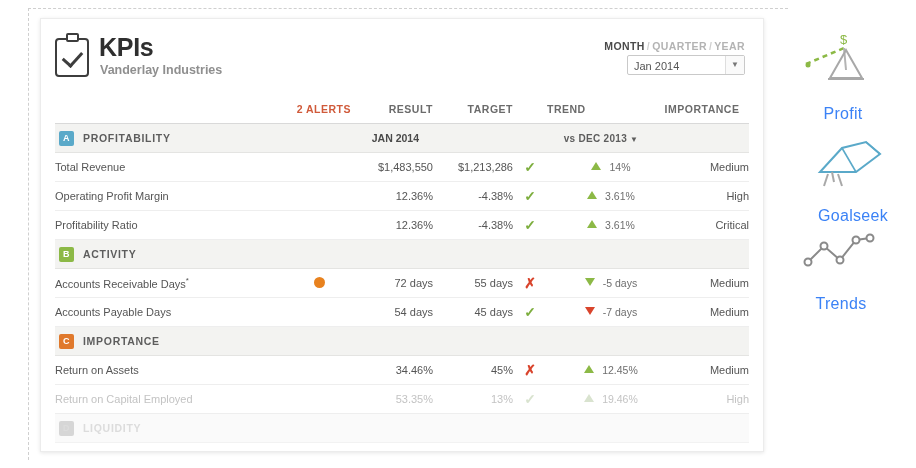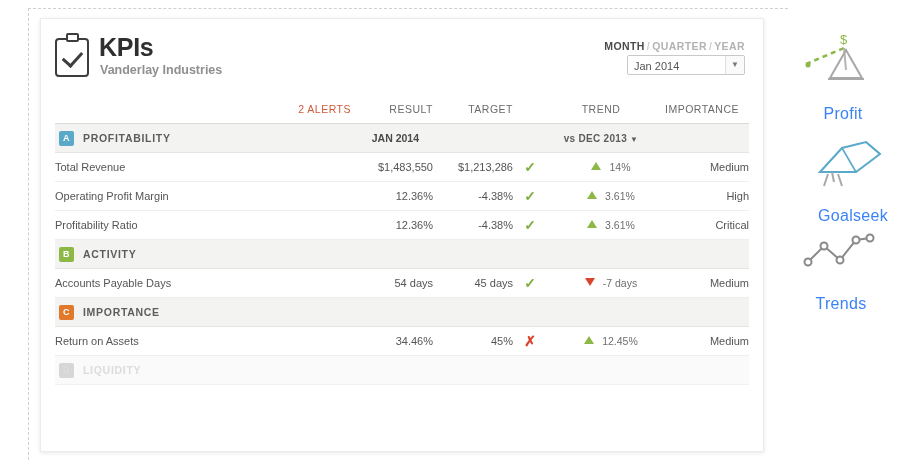--- a/index.html
+++ b/index.html
@@ -142,32 +142,32 @@
     border-collapse: collapse;
     font-size: 11px;
   }
   table.kpi th, table.kpi td {
     padding: 0;
     height: 28px;
     vertical-align: middle;
   }
   thead th {
     border-bottom: 1px solid #d9d9d9;
-    font-weight: normal;
+    font-weight: bold;
     font-size: 10.5px;
     color: #6b6b6b;
     letter-spacing: 0.5px;
     padding-bottom: 6px;
     vertical-align: bottom;
   }
   th.c-name { text-align: left; }
   th.c-alerts { text-align: right; color: #d05a3a; padding-right: 8px; }
   th.c-result { text-align: right; padding-right: 14px; }
   th.c-target { text-align: right; padding-right: 16px; }
-  th.c-trend  { text-align: center; }
+  th.c-trend  { text-align: left; }
   th.c-imp    { text-align: center; }
 
   col.name   { width: 232px; }
   col.alerts { width: 64px; }
   col.result { width: 82px; }
   col.target { width: 80px; }
   col.tick   { width: 34px; }
   col.trend  { width: 108px; }
   col.imp    { width: 94px; }
 
@@ -387,20 +387,29 @@
               </div>
             </td>
             <td></td>
             <td class="g-result"></td>
             <td></td>
             <td></td>
             <td class="g-trend"></td>
             <td></td>
           </tr>
           <tr class="data">
+            <td class="c-name">Accounts Receivable Days<span class="sup">*</span></td>
+            <td class="c-alerts"><span class="dot"></span></td>
+            <td class="c-result">72 days</td>
+            <td class="c-target">55 days</td>
+            <td class="c-tick"><span class="tick-bad">✗</span></td>
+            <td class="c-trend"><span class="tri tri-down-green"></span><span class="trend-val">-5 days</span></td>
+            <td class="c-imp">Medium</td>
+          </tr>
+          <tr class="data">
             <td class="c-name">Accounts Payable Days</td>
             <td class="c-alerts"></td>
             <td class="c-result">54 days</td>
             <td class="c-target">45 days</td>
             <td class="c-tick"><span class="tick-ok">✓</span></td>
             <td class="c-trend"><span class="tri tri-down-red"></span><span class="trend-val">-7 days</span></td>
             <td class="c-imp">Medium</td>
           </tr>
           <tr class="group">
             <td>
@@ -417,20 +426,29 @@
             <td></td>
           </tr>
           <tr class="data">
             <td class="c-name">Return on Assets</td>
             <td class="c-alerts"></td>
             <td class="c-result">34.46%</td>
             <td class="c-target">45%</td>
             <td class="c-tick"><span class="tick-bad">✗</span></td>
             <td class="c-trend"><span class="tri tri-up"></span><span class="trend-val">12.45%</span></td>
             <td class="c-imp">Medium</td>
+          </tr>
+          <tr class="data faded">
+            <td class="c-name">Return on Capital Employed</td>
+            <td class="c-alerts"></td>
+            <td class="c-result">53.35%</td>
+            <td class="c-target">13%</td>
+            <td class="c-tick"><span class="tick-ok">✓</span></td>
+            <td class="c-trend"><span class="tri tri-up"></span><span class="trend-val">19.46%</span></td>
+            <td class="c-imp">High</td>
           </tr>
           <tr class="group faded2">
             <td>
               <div class="grp-wrap">
                 <span class="grp-badge b-d">D</span>
                 <span>LIQUIDITY</span>
               </div>
             </td>
             <td></td>
             <td class="g-result"></td>

